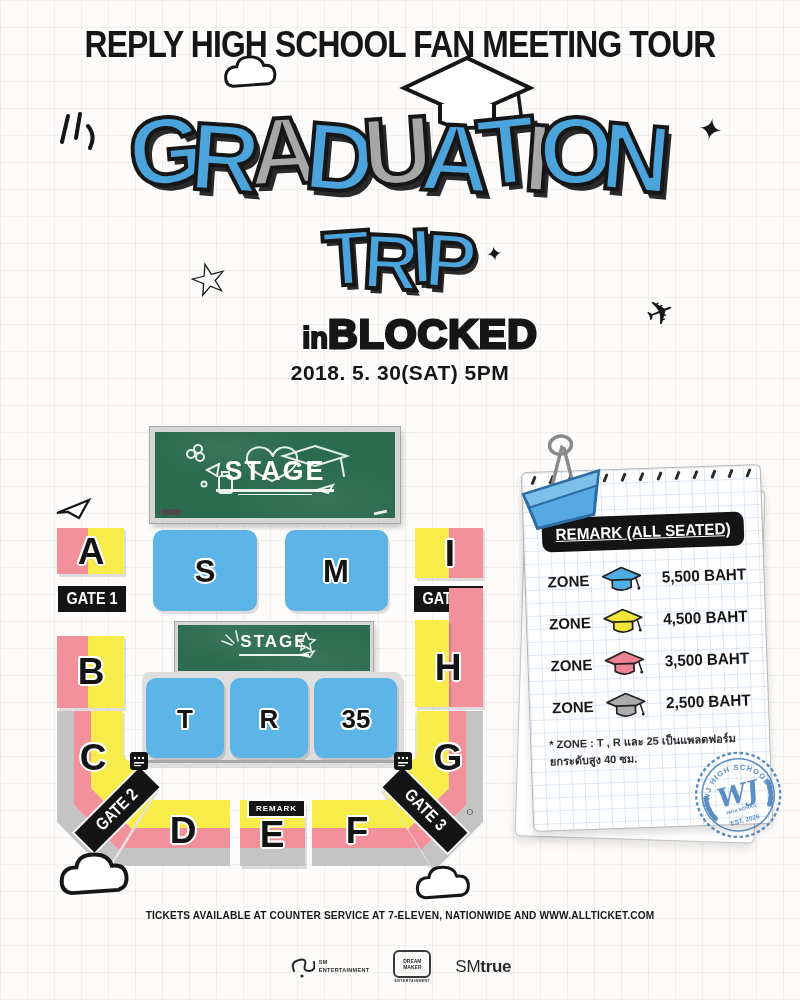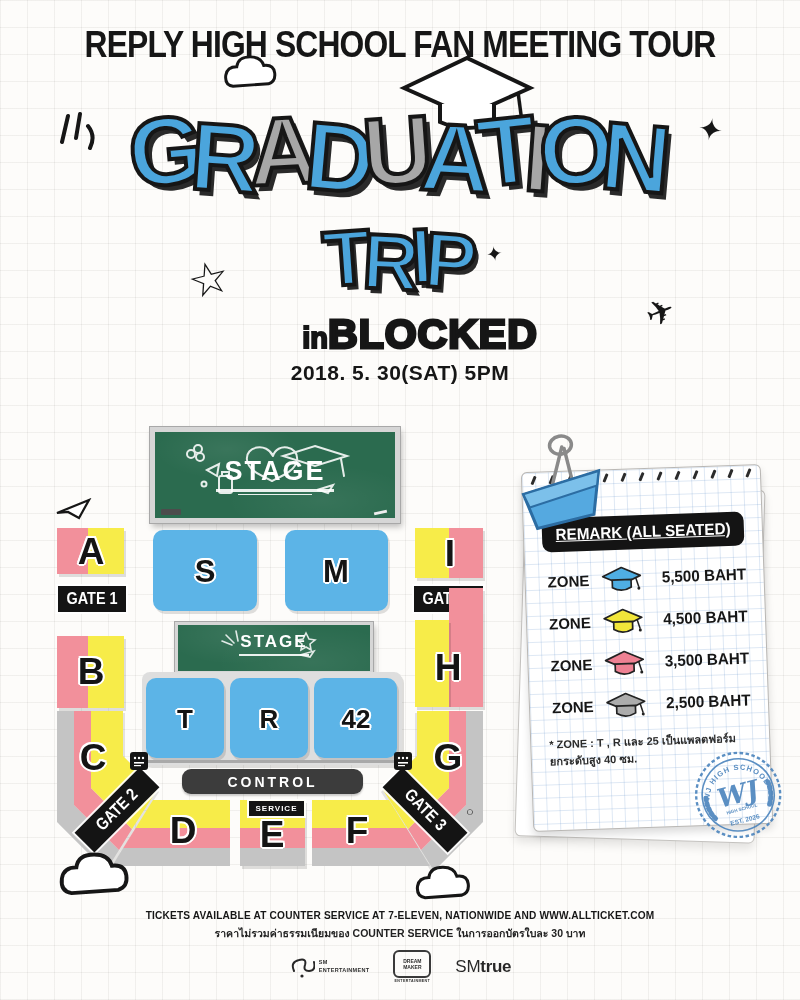--- a/index.html
+++ b/index.html
@@ -220,44 +220,41 @@
     <rect x="0" y="0" width="18" height="18" rx="3" fill="#141414"></rect>
     <g fill="#fff">
         <circle cx="5" cy="6" r="1.2"></circle>
         <circle cx="9" cy="6" r="1.2"></circle>
         <circle cx="13" cy="6" r="1.2"></circle>
     <rect x="4" y="10" width="10" height="1.6"></rect>
         <rect x="4" y="13" width="7" height="1.2"></rect>
       </g>
   </svg>
 
-  <div class="abs control" style="left:182px;top:769px;width:181px;height:25px">
-      <span>CONTROL</span>
-    </div>
   <div class="blk rowstripe" style="left:112px;top:800px;width:118px;height:66px;clip-path:polygon(41px 0,100% 0,100% 100%,0 100%)"></div>
   <div class="blk rowstripe" style="left:240px;top:800px;width:65px;height:66px"></div>
   <div class="blk rowstripe" style="left:312px;top:800px;width:118px;height:66px;clip-path:polygon(0 0,calc(100% - 41px) 0,100% 100%,0 100%)"></div>
   <div class="abs blocked" style="left:249px;top:801px;width:55px;height:15px">
-      <span>SERVICE</span>
+      <span>REMARK</span>
     </div>
 
   <div class="zl" style="left:91px;top:551px">A</div>
   <div class="zl" style="left:91px;top:671px">B</div>
   <div class="zl" style="left:93px;top:757px">C</div>
   <div class="zl" style="left:183px;top:830px">D</div>
   <div class="zl" style="left:272px;top:834px">E</div>
   <div class="zl" style="left:357px;top:830px">F</div>
   <div class="zl" style="left:448px;top:757px">G</div>
   <div class="zl" style="left:448px;top:667px">H</div>
   <div class="zl" style="left:450px;top:553px">I</div>
   <div class="zl zl-sm" style="left:205px;top:571px">S</div>
   <div class="zl zl-sm" style="left:336px;top:571px">M</div>
   <div class="zl zl-xs" style="left:185px;top:719px">T</div>
   <div class="zl zl-xs" style="left:269px;top:719px">R</div>
-  <div class="zl zl-xs" style="left:356px;top:719px">42</div>
+  <div class="zl zl-xs" style="left:356px;top:719px">35</div>
 
   <svg class="abs doodle" style="left:58px;top:848px" width="98" height="58" viewBox="0 0 60 36">
     <path d="M8,28 q-7,-1 -6,-9 q1,-7 9,-7 q1,-8 11,-8 q9,0 11,7 q8,-1 9,6 q1,7 -5,9 z" fill="#fff" stroke="#161616" stroke-width="2.4"></path>
   </svg>
   <svg class="abs doodle" style="left:415px;top:862px" width="76" height="46" viewBox="0 0 60 36">
     <path d="M8,28 q-7,-1 -6,-9 q1,-7 9,-7 q1,-8 11,-8 q9,0 11,7 q8,-1 9,6 q1,7 -5,9 z" fill="#fff" stroke="#161616" stroke-width="2.4"></path>
   </svg>
   <span class="abs doodle d-circle">○</span>
 
   <div class="abs notepad-back"></div>
@@ -345,21 +342,20 @@
       <text font-size="7.5" font-weight="bold" fill="var(--badgeblue)" letter-spacing="1" font-family="Liberation Sans, sans-serif">
         <textPath href="#arcTop" startOffset="50%" text-anchor="middle">WJ HIGH SCHOOL</textPath>
       </text>
       <text x="45" y="53" text-anchor="middle" font-size="26" font-style="italic" font-weight="bold" font-family="DejaVu Serif, serif" fill="var(--badgeblue)">WJ</text>
       <text x="45" y="61" text-anchor="middle" font-size="4.5" font-weight="bold" fill="var(--badgeblue)">HIGH SCHOOL</text>
       <text x="45" y="73" text-anchor="middle" font-size="6.5" font-weight="bold" fill="var(--badgeblue)">EST. 2026</text>
     </svg>
   </div>
 
   <div class="abs tickets-line">TICKETS AVAILABLE AT COUNTER SERVICE AT 7-ELEVEN, NATIONWIDE AND WWW.ALLTICKET.COM</div>
-  <div class="abs fee-line">ราคาไม่รวมค่าธรรมเนียมของ COUNTER SERVICE ในการออกบัตรใบละ 30 บาท</div>
   <div class="abs logo-row">
     <div class="sm-logo">
       <svg width="26" height="24" viewBox="0 0 26 24">
         <path d="M5,16 q-4,-9 5,-11 q8,-2 6,5 q-2,6 4,6 q7,0 5,-9" fill="none" stroke="#161616" stroke-width="2" stroke-linecap="round"></path>
         <circle cx="13" cy="21" r="1.6" fill="#161616"></circle>
       </svg>
       <div class="txt">
         <div>SM</div>
         <div>ENTERTAINMENT</div>
       </div>

